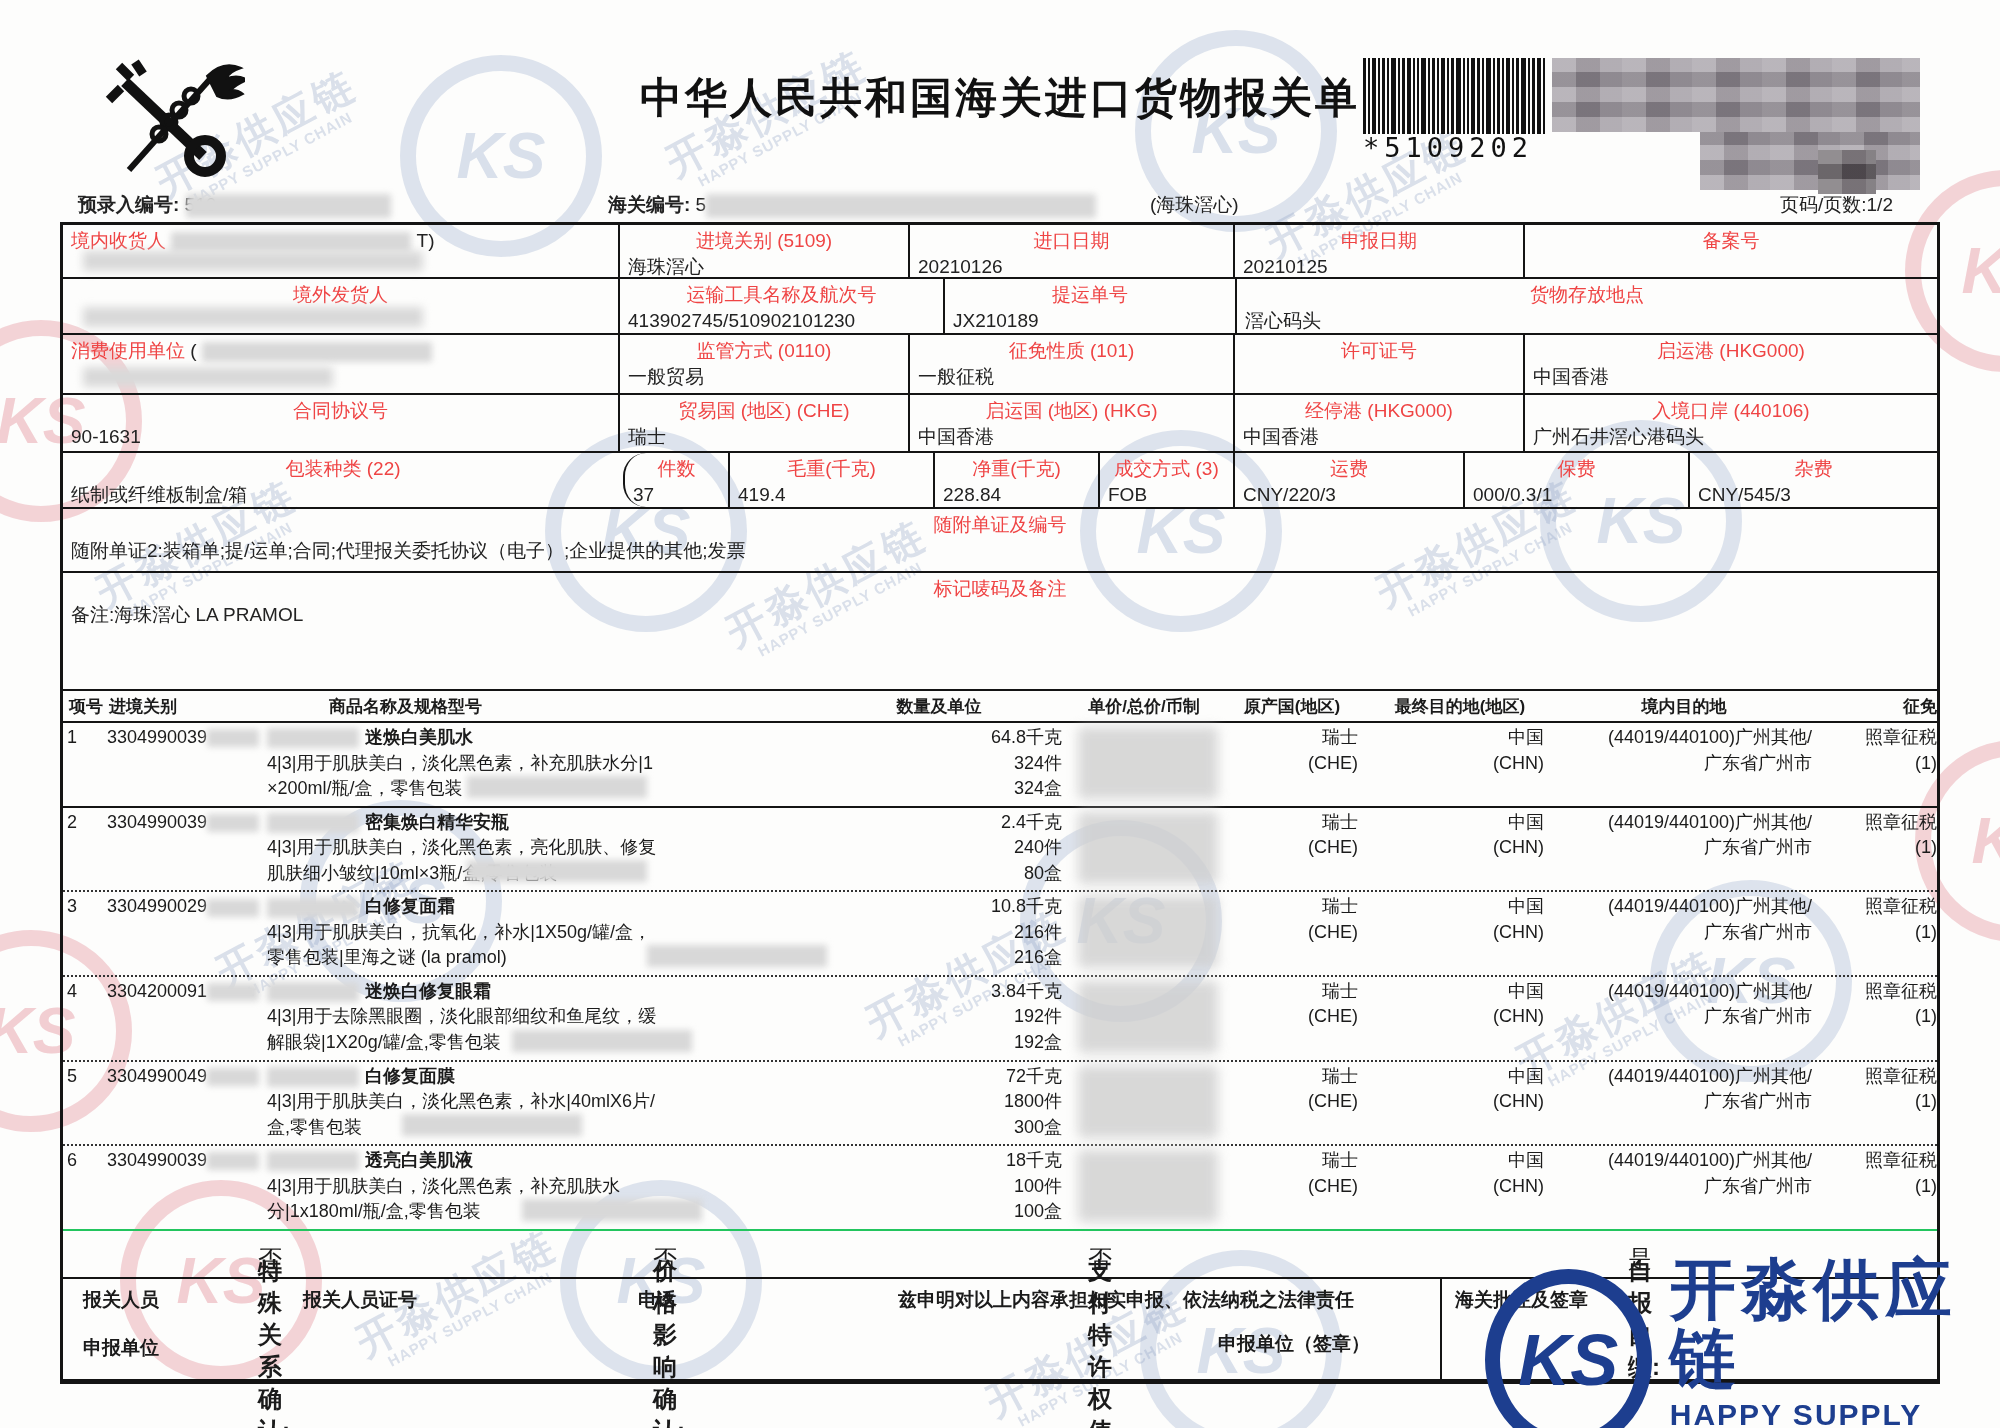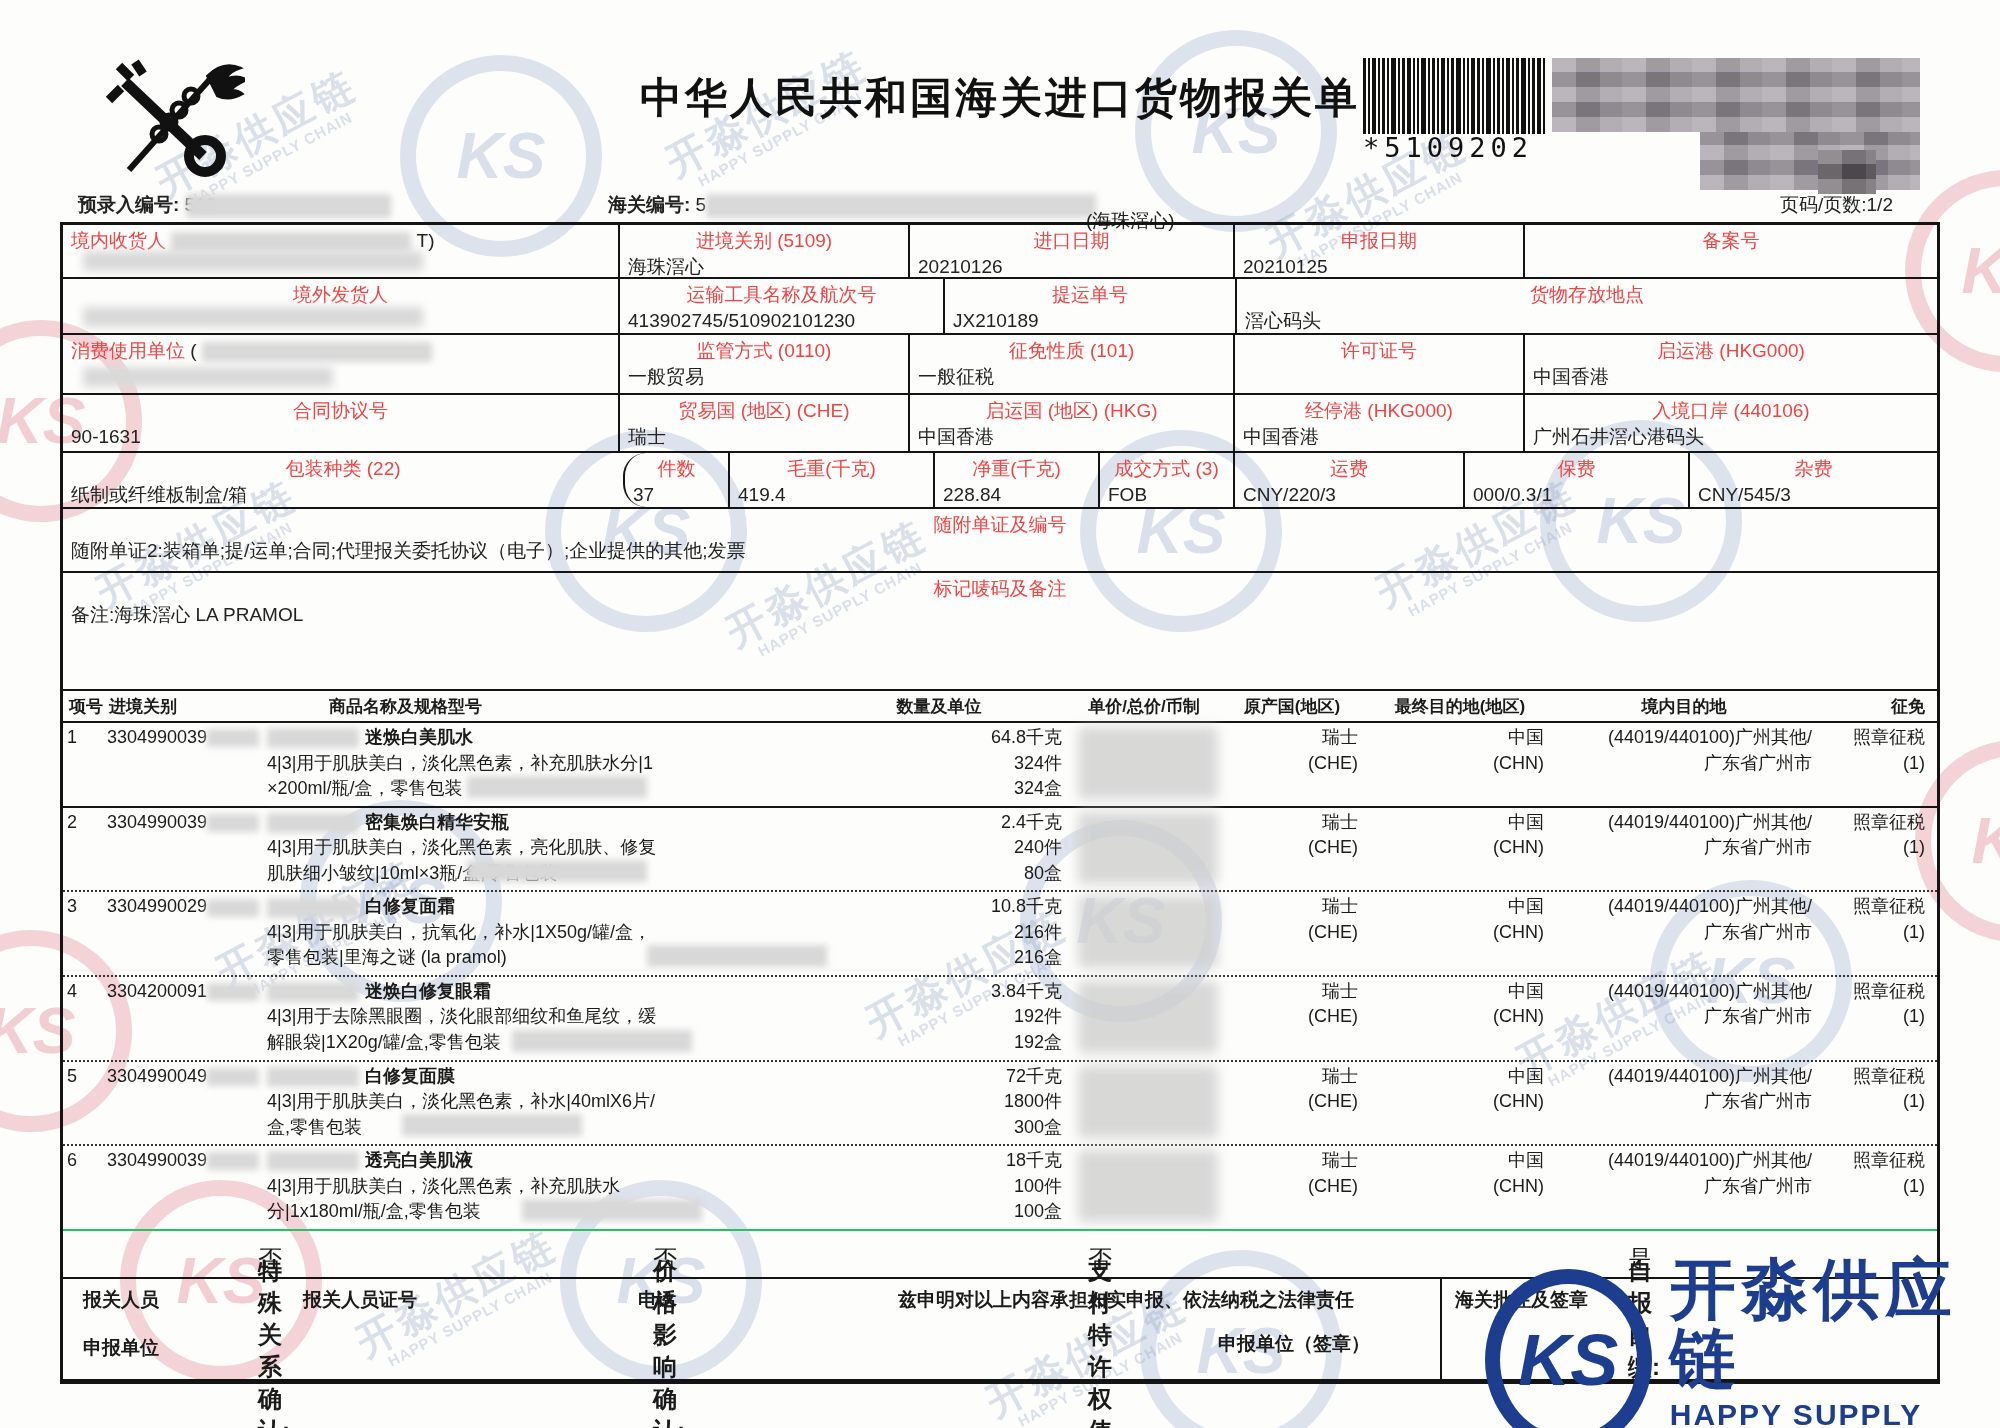--- a/index.html
+++ b/index.html
@@ -45,21 +45,21 @@
   
   .icols{display:flex;box-sizing:border-box;}
   .c-no{width:40px;}
   .c-code{width:160px;}
   .c-name{width:545px;position:relative;}
   .c-qty{width:250px;text-align:right;}
   .c-price{width:160px;position:relative;}
   .c-origin{width:150px;text-align:right;padding-right:14px;box-sizing:border-box;}
   .c-dest{width:180px;text-align:right;padding-right:8px;box-sizing:border-box;}
   .c-dom{width:260px;text-align:right;box-sizing:border-box;}
-  .c-levy{flex:1;text-align:right;padding-right:12px;box-sizing:border-box;}
+  .c-levy{flex:1;text-align:right;padding-right:0;box-sizing:border-box;}
   .ihead{font-weight:bold;font-size:17px;padding:4px 0 3px 0;border-top:2px solid #141414;}
   .ihead .c-name{padding-left:60px;box-sizing:border-box;}
   .ihead .c-qty,.ihead .c-price,.ihead .c-origin,.ihead .c-dest,.ihead .c-dom{text-align:center;}
   .item{font-size:18px;line-height:1.42;padding:2px 0 4px 0;min-height:82px;box-sizing:border-box;}
   .item.solid{border-top:2px solid #141414;}
   .item.dotted{border-top:2px dotted #333;}
   .priceblur{position:absolute;right:4px;top:2px;width:140px;height:72px;background:#cfcfcf;filter:blur(6px);opacity:.8;border-radius:4px;}
   .nameblur{width:92px;height:20px;margin-right:6px;}
   .tailblur{position:absolute;left:200px;bottom:4px;width:180px;height:22px;background:#d8d8d8;filter:blur(3px);}
   
@@ -208,21 +208,21 @@
   <div class="barcode-text">*5109202</div>
 
   <div class="mosaic" style="left:1552px;top:58px;width:368px;height:74px;"></div>
   <div class="mosaic" style="left:1700px;top:132px;width:220px;height:58px;"></div>
   <div class="mosaic dark" style="left:1818px;top:150px;width:58px;height:44px;"></div>
 
   <span class="meta" style="left:78px;"><b>预录入编号:</b> <span>510</span></span>
   <span class="meta blur" style="left:186px;top:194px;width:205px;height:24px;"></span>
   <span class="meta" style="left:608px;"><b>海关编号:</b> <span>5</span></span>
   <span class="meta blur" style="left:706px;top:194px;width:390px;height:24px;"></span>
-  <span class="meta" style="left:1086px;margin-top:16px;">(海珠滘心)</span>
+  <span class="meta" style="left:1150px;">(海珠滘心)</span>
   <span class="meta" style="left:1780px;">页码/页数:1/2</span>
 
   <div class="tbl">
 
     <div class="trow" style="height:52px;">
       <div class="tcell" style="width:555px;">
         <span class="lab">境内收货人</span>
         <span class="blur" style="width:240px;height:20px;"></span>
         <span class="val">T)</span>
         <div class="rblur" style="left:20px;top:26px;width:340px;height:20px;"></div>

